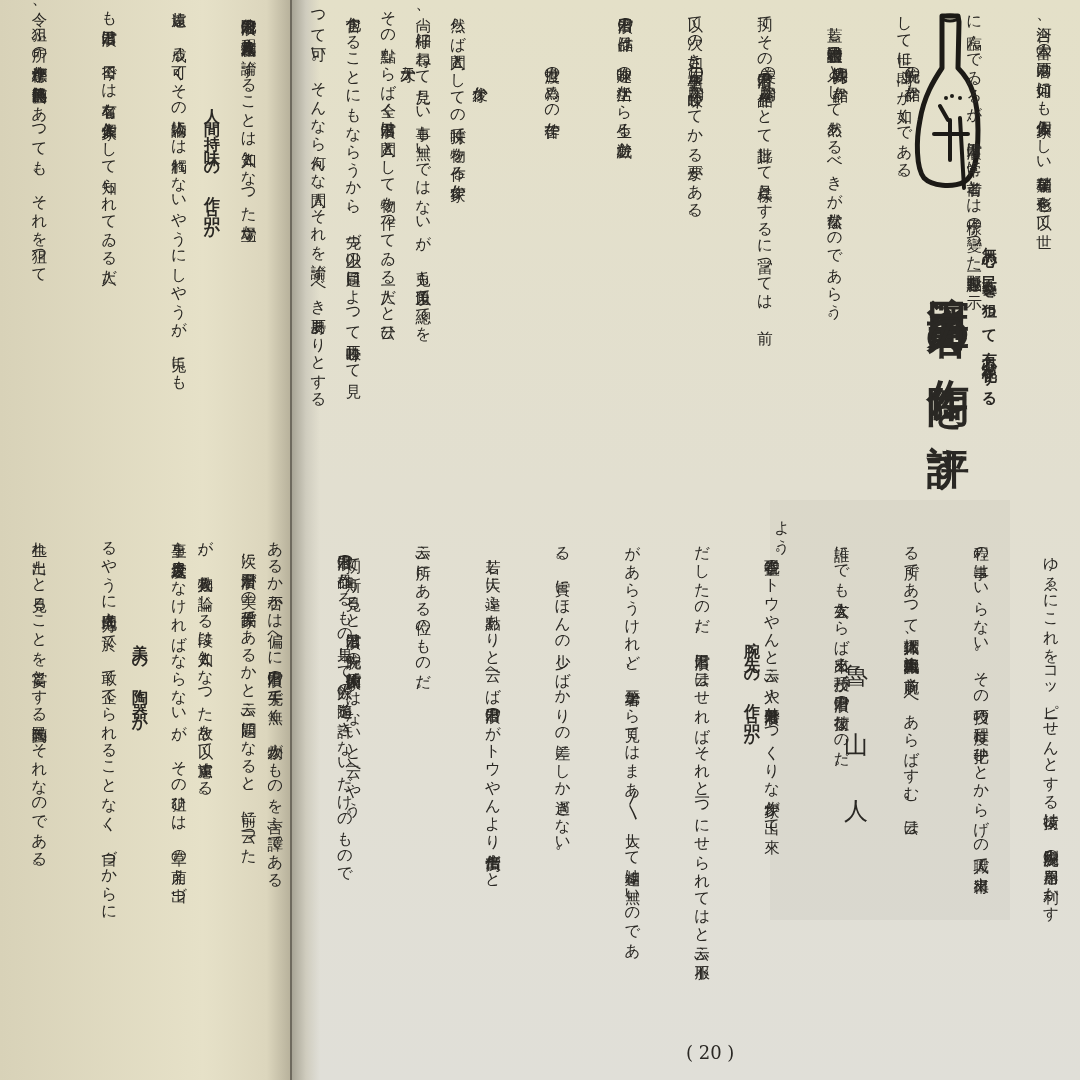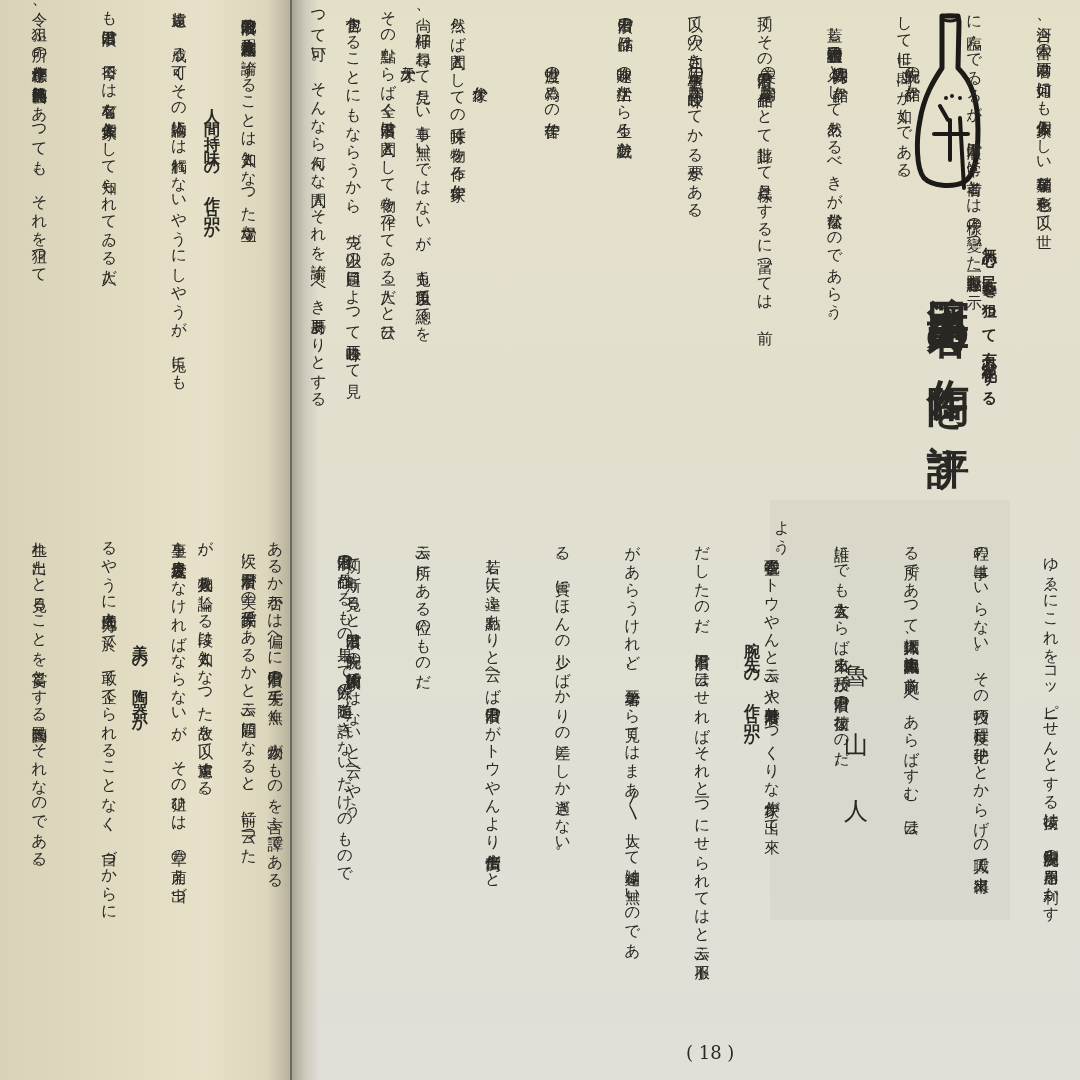--- a/index.html
+++ b/index.html
@@ -104,21 +104,21 @@
   <div>誰にでも玄人ならば出來る技巧が濱田君の技術なのだ。</div>
   <div style="padding-top:12px">現在益子のトウやんと云ふ人や其外濱田君そつくりな作家が出て來</div>
   <div>だしたのだ。濱田君に云はせればそれと一つにせられてはと云ふ不服</div>
   <div>があらうけれど、第三者から見てはまあ〳〵大して相違は無いのであ</div>
   <div>る。實にほんの少しばかりの差にしか過ぎない。</div>
   <div style="padding-top:12px">若し大に違ふ點ありと云へば濱田君のがトウやんより十倍高價だと</div>
   <div>云ふ所にある位のものだ。</div>
   <div style="padding-top:12px">扨て斯う見ると濱田君は腕先の技術的作家ではないと云へやう。</div>
 </div>
 
-<div class="page-number">( 18 )</div>
+<div class="page-number">( 20 )</div>
 
 <div class="v heading" style="left:200px; top:95px;">人間持味の作品か</div>
 
 <div class="v body-text" style="left:4px; top:0px; height:480px;">
   <div style="padding-top:6px">然らば人間としての持味で物を作る作家か。</div>
   <div>その點ならば全く濱田君は人間として物を作つてゐる一人だと云ひ</div>
   <div>つて可い。そんなら何んな人間、それを論ずべき肝要ありとする</div>
   <div style="padding-top:6px">此際濱田君の人物程度及人格を論ずることは知人となつた立場か</div>
   <div>遠慮し、成る可くその人物論には觸れないやうにしやうが、兎にも</div>
   <div>も濱田君は、今日では有名な個人作家として知られてゐる人だ。</div>

